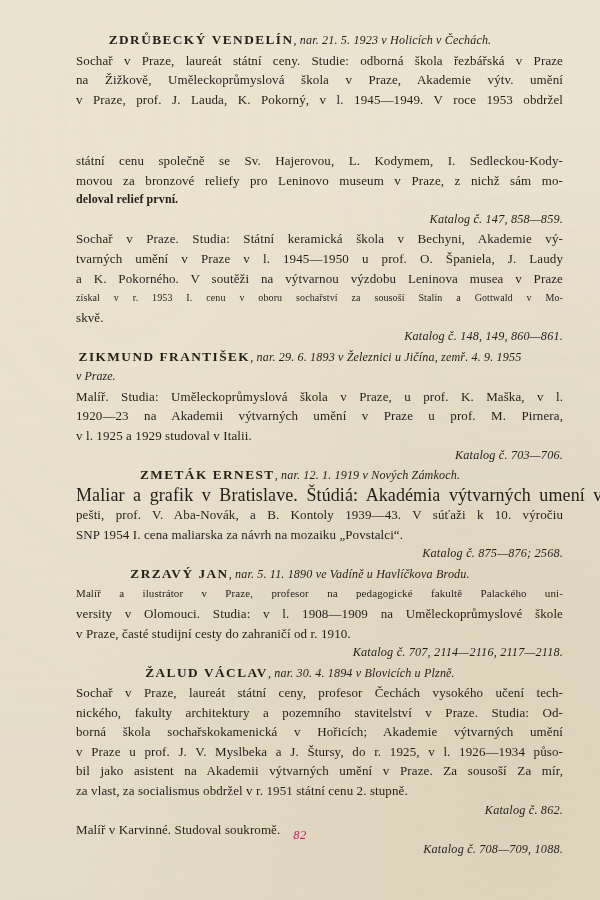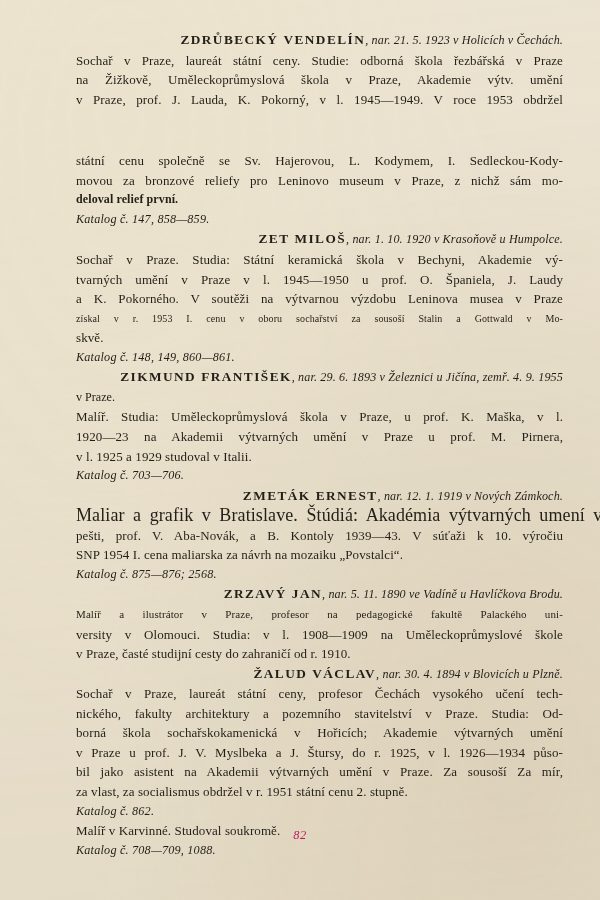--- a/index.html
+++ b/index.html
@@ -35,39 +35,40 @@
     height: 840px;
   }
   .entry {
     margin-bottom: 0px;
   }
   .headline {
     text-indent: 0;
     margin-left: 0;
     line-height: 19.6px;
     font-size: 13.2px;
-    text-align: right;
+    text-align: center;
   }
   .surname {
     font-weight: bold;
     letter-spacing: 1.45px;
     font-size: 13.3px;
   }
   .given {
     font-weight: bold;
     letter-spacing: 1.45px;
     font-size: 13.3px;
     margin-left: 5px;
   }
   .birth {
     font-style: italic;
     font-size: 12.1px;
     letter-spacing: .15px;
   }
   .birth-cont {
+    font-style: italic;
     font-size: 12.1px;
     display: block;
     margin-left: 39px;
     line-height: 19.6px;
   }
   .body-par {
     margin: 0 0 0 39px;
     font-size: 13px;
     line-height: 19.55px;
     text-align: justify;
@@ -83,20 +84,21 @@
   }
   .body-par .ln.last {
     text-align-last: left;
   }
   .katalog {
     margin: 0 0 0 39px;
     font-style: italic;
     font-size: 12.2px;
     line-height: 19.55px;
     letter-spacing: .2px;
+    text-align: right;
   }
   .folio {
     position: absolute;
     left: 0;
     right: 0;
     top: 828px;
     text-align: center;
     font-size: 12.4px;
     font-style: italic;
     letter-spacing: .6px;
@@ -116,21 +118,20 @@
           <span class="ln" style="font-size: 13px; word-spacing: 3.55px;">Sochař v Praze, laureát státní ceny. Studie: odborná škola řezbářská v Praze</span>
           <span class="ln" style="font-size: 13px; word-spacing: 4.88px;">na Žižkově, Uměleckoprůmyslová škola v Praze, Akademie výtv. umění</span>
           <span class="ln" style="font-size: 13px; word-spacing: 3px;">v Praze, prof. J. Lauda, K. Pokorný, v l. 1945—1949. V roce 1953 obdržel</span>
           <span class="ln" style="font-size: 13px; word-spacing: 4.33px; margin-top: 42px;">státní cenu společně se Sv. Hajerovou, L. Kodymem, I. Sedleckou-Kody-</span>
           <span class="ln" style="font-size: 13px; word-spacing: 3.25px;">movou za bronzové reliefy pro Leninovo museum v Praze, z nichž sám mo-</span>
           <span class="ln last" style="font-size: 12px; font-weight: bold;">deloval relief první.</span>
         </div>
         <div class="katalog">Katalog č. 147, 858—859.</div>
       </div>
       <div class="entry">
-        <div class="headline"><span class="surname">ZET</span><span class="given">MILOŠ</span><span class="birth">, nar. 1. 10. 1920 v Krasoňově u Humpolce.</span></div>
         <div class="body-par">
           <span class="ln" style="font-size: 13px; word-spacing: 3.9px;">Sochař v Praze. Studia: Státní keramická škola v Bechyni, Akademie vý-</span>
           <span class="ln" style="font-size: 13px; word-spacing: 3.25px;">tvarných umění v Praze v l. 1945—1950 u prof. O. Španiela, J. Laudy</span>
           <span class="ln" style="font-size: 13px; word-spacing: 3.55px;">a K. Pokorného. V soutěži na výtvarnou výzdobu Leninova musea v Praze</span>
           <span class="ln" style="font-size: 10px; word-spacing: 2.6px;">získal v r. 1953 I. cenu v oboru sochařství za sousoší Stalin a Gottwald v Mo-</span>
           <span class="ln last" style="font-size: 13px;">skvě.</span>
         </div>
         <div class="katalog">Katalog č. 148, 149, 860—861.</div>
       </div>
       <div class="entry">
@@ -152,20 +153,21 @@
         </div>
         <div class="katalog">Katalog č. 875—876; 2568.</div>
       </div>
       <div class="entry">
         <div class="headline"><span class="surname">ZRZAVÝ</span><span class="given">JAN</span><span class="birth">, nar. 5. 11. 1890 ve Vadíně u Havlíčkova Brodu.</span></div>
         <div class="body-par">
           <span class="ln" style="font-size: 11px; word-spacing: 3.9px;">Malíř a ilustrátor v Praze, profesor na pedagogické fakultě Palackého uni-</span>
           <span class="ln" style="font-size: 13px; word-spacing: 4.33px;">versity v Olomouci. Studia: v l. 1908—1909 na Uměleckoprůmyslové škole</span>
           <span class="ln last" style="font-size: 13px;">v Praze, časté studijní cesty do zahraničí od r. 1910.</span>
         </div>
+        <div class="katalog">Katalog č. 707, 2114—2116, 2117—2118.</div>
       </div>
       <div class="entry">
         <div class="headline"><span class="surname">ŽALUD</span><span class="given">VÁCLAV</span><span class="birth">, nar. 30. 4. 1894 v Blovicích u Plzně.</span></div>
         <div class="body-par">
           <span class="ln" style="font-size: 13px; word-spacing: 3.9px;">Sochař v Praze, laureát státní ceny, profesor Čechách vysokého učení tech-</span>
           <span class="ln" style="font-size: 13px; word-spacing: 4.33px;">nického, fakulty architektury a pozemního stavitelství v Praze. Studia: Od-</span>
           <span class="ln" style="font-size: 13px; word-spacing: 5.57px;">borná škola sochařskokamenická v Hořicích; Akademie výtvarných umění</span>
           <span class="ln" style="font-size: 13px; word-spacing: 2.44px;">v Praze u prof. J. V. Myslbeka a J. Štursy, do r. 1925, v l. 1926—1934 půso-</span>
           <span class="ln" style="font-size: 13px; word-spacing: 3.25px;">bil jako asistent na Akademii výtvarných umění v Praze. Za sousoší Za mír,</span>
           <span class="ln last" style="font-size: 13px;">za vlast, za socialismus obdržel v r. 1951 státní cenu 2. stupně.</span>

